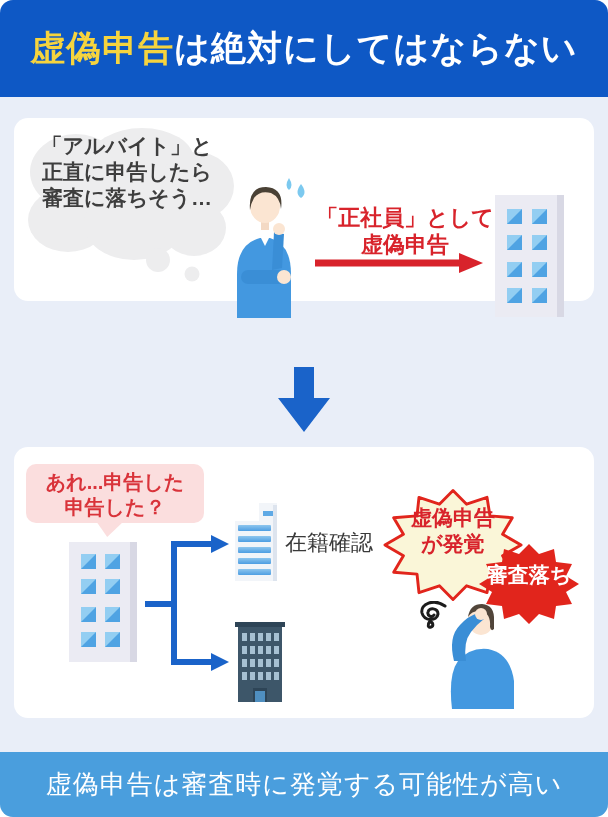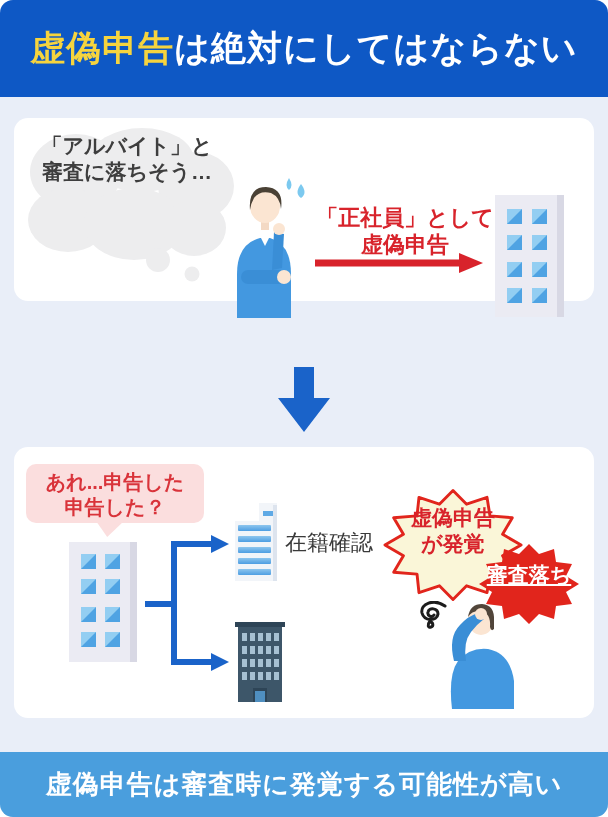--- a/index.html
+++ b/index.html
@@ -4,21 +4,21 @@
 <style>
   * { margin:0; padding:0; box-sizing:border-box; }
   body { font-family:"Liberation Sans","DejaVu Sans",sans-serif; }
   .stage { position:relative; width:608px; height:817px; background:#e9eef8; overflow:hidden;border-radius:13px; }
 
   .band { position:absolute; left:0; width:608px; display:flex; align-items:center; justify-content:center; }
   .band-header { top:0; height:97px; background:#0e58c5; }
   .band-footer { top:752px; height:65px; background:#4a9edd; }
   .title { font-size:35px; font-weight:800; color:#ffffff; letter-spacing:1px; white-space:nowrap; }
   .title .hl { color:#f6d43e; }
-  .footer-text { font-size:26px; font-weight:700; color:#ffffff; letter-spacing:1px; white-space:nowrap; }
+  .footer-text { font-size:26px; font-weight:400; color:#ffffff; letter-spacing:1px; white-space:nowrap; }
 
   .card { position:absolute; left:14px; width:580px; background:#ffffff; border-radius:14px; }
   .card1 { top:118px; height:183px; }
   .card2 { top:447px; height:271px;padding-left:44px; }
 
   .abs { position:absolute; }
 
   .thought-text { left:18px; top:15px; width:190px; text-align:center;
                   font-size:21px; line-height:26px; font-weight:700; color:#3e3e3e; }
   .claim-text { left:296px; top:86px; width:190px; text-align:center;
@@ -31,21 +31,21 @@
                  font-size:20px; line-height:25px; font-weight:800; color:#d9333a; }
 
   .check-label1 { left:271px; top:82px; width:130px; font-size:22px; line-height:28px;
                   font-weight:400; color:#3a3a3a; }
   .check-label2 { left:262px; top:193px; width:120px; text-align:center;
                   font-size:21px; line-height:26px; font-weight:700; color:#3a3a3a; }
 
   .burst1-text { left:369px; top:58px; width:140px; text-align:center;
                  font-size:21px; line-height:26px; font-weight:800; color:#d8232b; }
   .burst2-text { left:463px; top:116px; width:104px; text-align:center;
-                 font-size:21px; line-height:24px; font-weight:800; color:#ffffff;text-decoration:underline; }
+                 font-size:21px; line-height:24px; font-weight:800; color:#ffffff; }
 
   svg { display:block; }
 </style>
 </head>
 <body>
 
 <div class="stage">
 
   <div class="band band-header">
     <div class="title">
@@ -63,20 +63,21 @@
         <ellipse cx="44" cy="96" rx="40" ry="32"></ellipse>
         <ellipse cx="110" cy="100" rx="50" ry="36"></ellipse>
         <ellipse cx="170" cy="104" rx="32" ry="28"></ellipse>
         <circle cx="134" cy="136" r="12"></circle>
         <circle cx="168" cy="150" r="7.5"></circle>
       </g>
     </svg>
 
     <div class="abs thought-text">
       <div>「アルバイト」と</div>
+      <div>正直に申告したら</div>
       <div>審査に落ちそう…</div>
     </div>
 
     <svg class="abs" style="left:210px;top:64px;" width="80" height="136" viewBox="0 0 80 136">
       <path d="M13 136 L13 92 Q13 62 36 56 L46 56 Q67 62 67 92 L67 136 Z" fill="#4398e0"></path>
       <path d="M37 56 L41 64 L45 56 Z" fill="#ffffff"></path>
       <rect x="17" y="88" width="45" height="14" rx="7" fill="#3a8ed6"></rect>
       <circle cx="60" cy="95" r="7" fill="#fbe5d2"></circle>
       <path d="M48 88 L58 86 L60 52 L50 50 Z" fill="#3a8ed6"></path>
       <circle cx="55" cy="47" r="6" fill="#fbe5d2"></circle>

